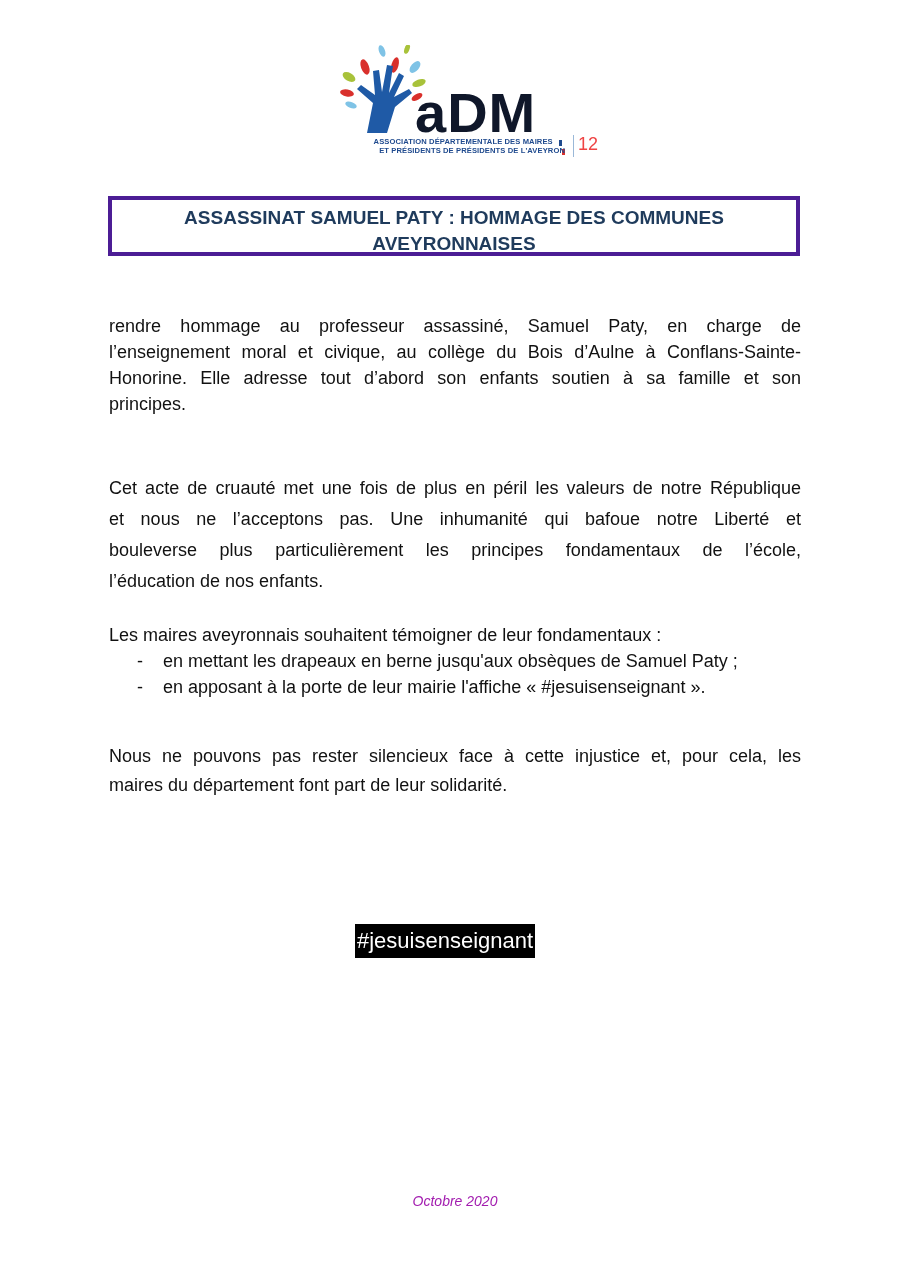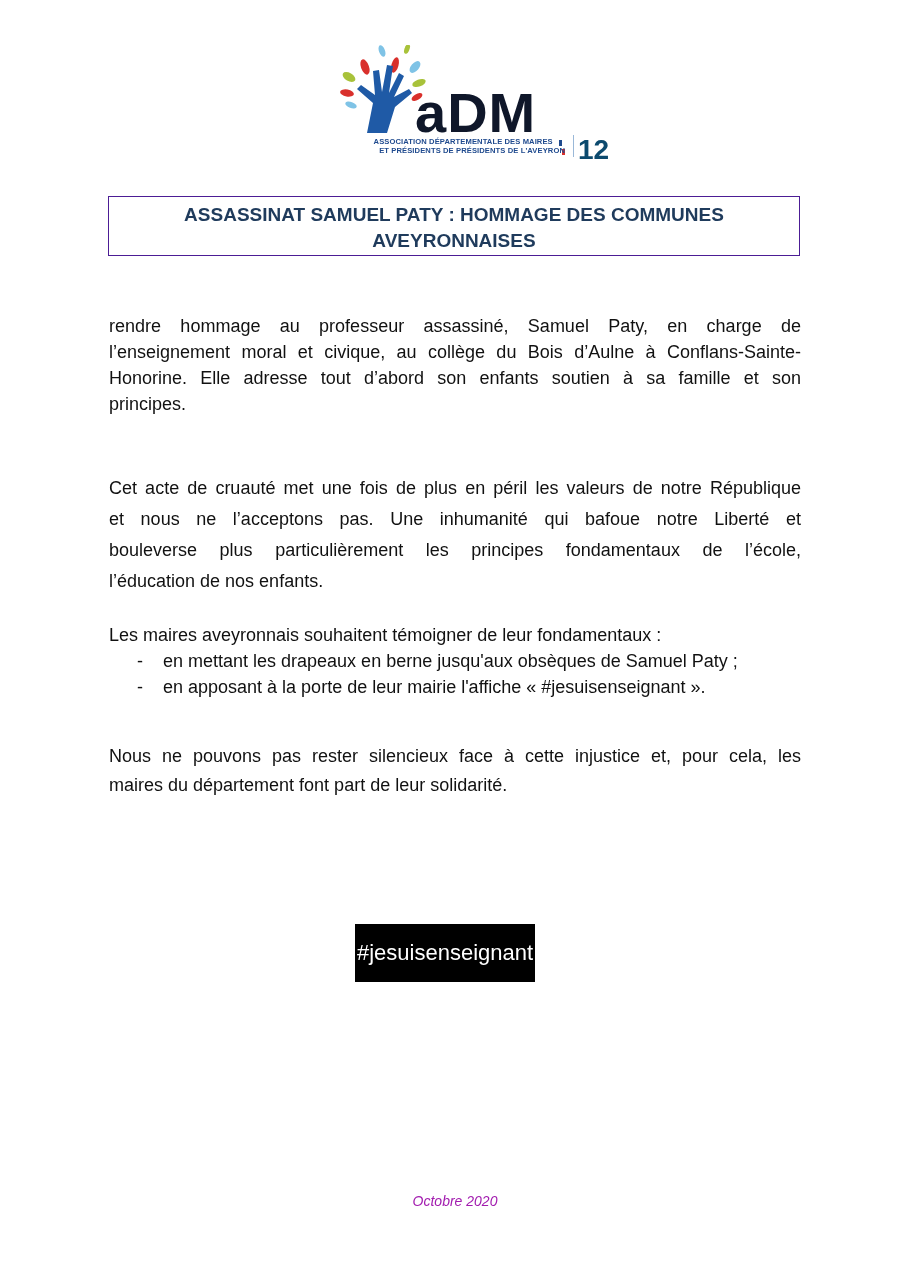--- a/index.html
+++ b/index.html
@@ -8,40 +8,40 @@
 
     .logo { position: absolute; left: 315px; top: 45px; width: 300px; height: 115px; }
     .logo-tree { position: absolute; left: 22px; top: 0; width: 90px; height: 90px; }
     .logo-adm { position: absolute; left: 100px; top: 40px; font-size: 56px; font-weight: bold;
                 color: #0f172a; letter-spacing: 1px; line-height: 56px; }
     .logo-sub { position: absolute; left: 0; top: 92px; width: 250px; text-align: right;
                 font-size: 7.6px; font-weight: bold; color: #1f4a8e; line-height: 9px; letter-spacing: 0.1px; }
     .flag { display: inline-block; width: 7px; height: 6px; vertical-align: middle; margin-left: 3px; }
     .flag span { display: inline-block; width: 3px; height: 6px; }
     .logo-sep { position: absolute; left: 258px; top: 90px; width: 1px; height: 22px; background: #9ab8d8; }
-    .logo-num { position: absolute; left: 263px; top: 89px; font-size: 28px; font-weight: bold; color: #0c4a6e; }
+    .logo-num { position: absolute; left: 263px; top: 89px; font-size: 18px; font-weight: normal; color: #ef4444; }
 
     .title-box { position: absolute; left: 108px; top: 196px; width: 692px; height: 60px;
-                 border: 1px solid #4c1d95; box-sizing: border-box; text-align: center;
+                 border: 4px solid #4c1d95; box-sizing: border-box; text-align: center;
                  color: #1f3b5c; font-weight: bold; font-size: 19px; line-height: 26px; padding-top: 5px; }
 
     .para { position: absolute; left: 109px; width: 692px; font-size: 18px; text-align: justify; color: #111; }
     .p1 { top: 313px; line-height: 26px; }
     .p2 { top: 473px; line-height: 31px; }
     .p3 { top: 622px; line-height: 26px; }
     .p4 { top: 742px; line-height: 29px; }
     .para .line { display: block; text-align: justify; text-align-last: justify; }
     .para .line.last { text-align-last: left; }
 
     .bullets { list-style: none; margin: 0; padding: 0; }
     .bullets li { position: relative; padding-left: 54px; }
     .bullets li .dash { position: absolute; left: 28px; }
 
     .hashtag { position: absolute; left: 355px; top: 924px; background: #000; color: #fff;
-               font-size: 22px; line-height: 34px; padding: 12px 2px; height: 34px; }
+               font-size: 22px; line-height: 34px; padding: 0 2px; height: 34px; }
 
     .footer-date { position: absolute; left: 0; width: 910px; top: 1193px; text-align: center;
                    font-style: italic; font-size: 14px; color: #a21caf; }
   </style>
 </head>
 <body>
 
 <div class="logo">
   <svg class="logo-tree" viewBox="0 0 90 90">
 

